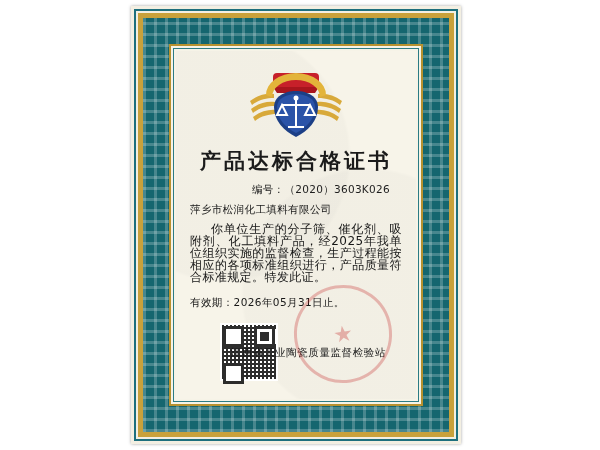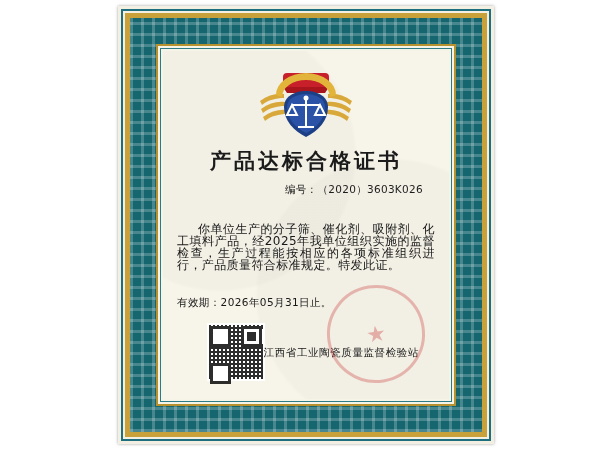--- a/index.html
+++ b/index.html
@@ -7,22 +7,22 @@
     width:600px;height:450px;
     background:#ffffff;
     font-family:"DejaVu Sans","Liberation Sans",sans-serif;
     overflow:hidden;
   }
   #stage{position:relative;width:600px;height:450px;background:#fff;}
 
   
   .cert{
     position:absolute;
-    left:118px;top:6px;
-    width:376px;height:438px;
+    left:131px;top:6px;
+    width:330px;height:438px;
     background:#f3efe2;
     box-shadow:0 0 3px rgba(0,0,0,.35);
     overflow:hidden;
     text-decoration:underline;
   }
   
   .frame-outer{
     position:absolute;inset:3px;
     border:2px solid #1d6f7d;
   }
@@ -223,20 +223,21 @@
           <circle cx="52" cy="33" r="2.5" fill="#ffffff"></circle>
         </svg>
       </div>
 
       <div class="title">产品达标合格证书</div>
 
       <div class="serial">
         <span>编号：</span><span>（2020）3603K026</span>
       </div>
 
+      <div class="addressee">萍乡市松润化工填料有限公司</div>
 
       <div class="body">你单位生产的分子筛、催化剂、吸附剂、化工填料产品，经2025年我单位组织实施的监督检查，生产过程能按相应的各项标准组织进行，产品质量符合标准规定。特发此证。</div>
 
       <div class="validity">有效期：2026年05月31日止。</div>
 
       <div class="qr">
         <div class="qr-grid">
           <span class="qr-eye">
               <i></i>
             </span>

